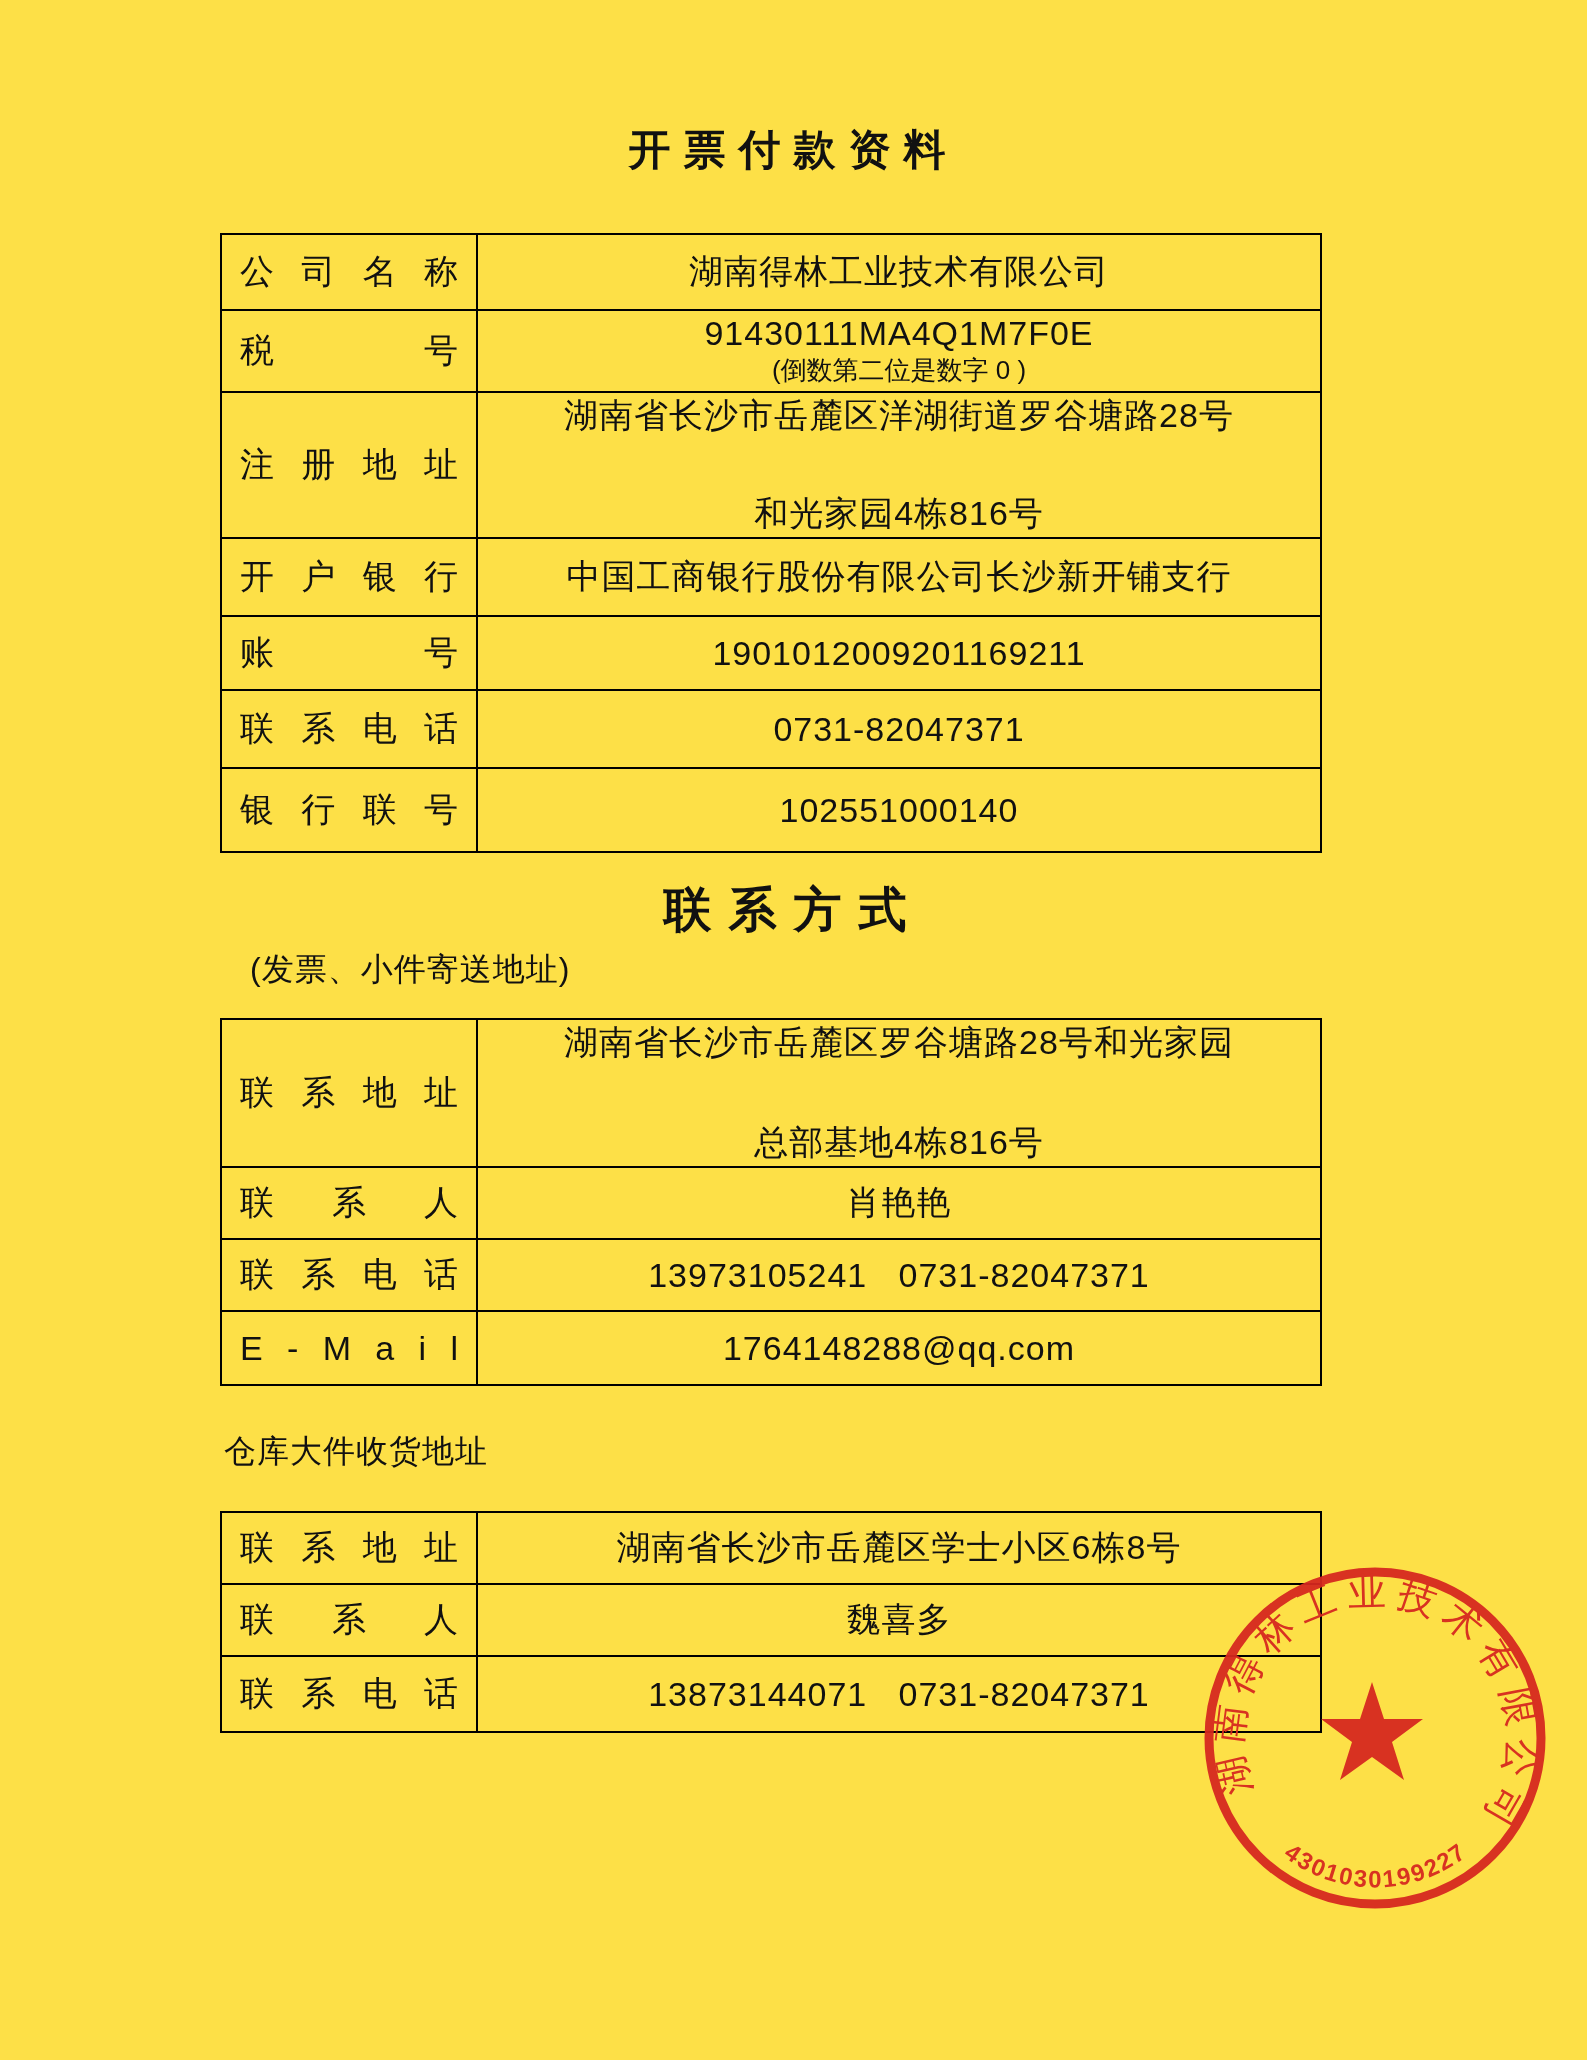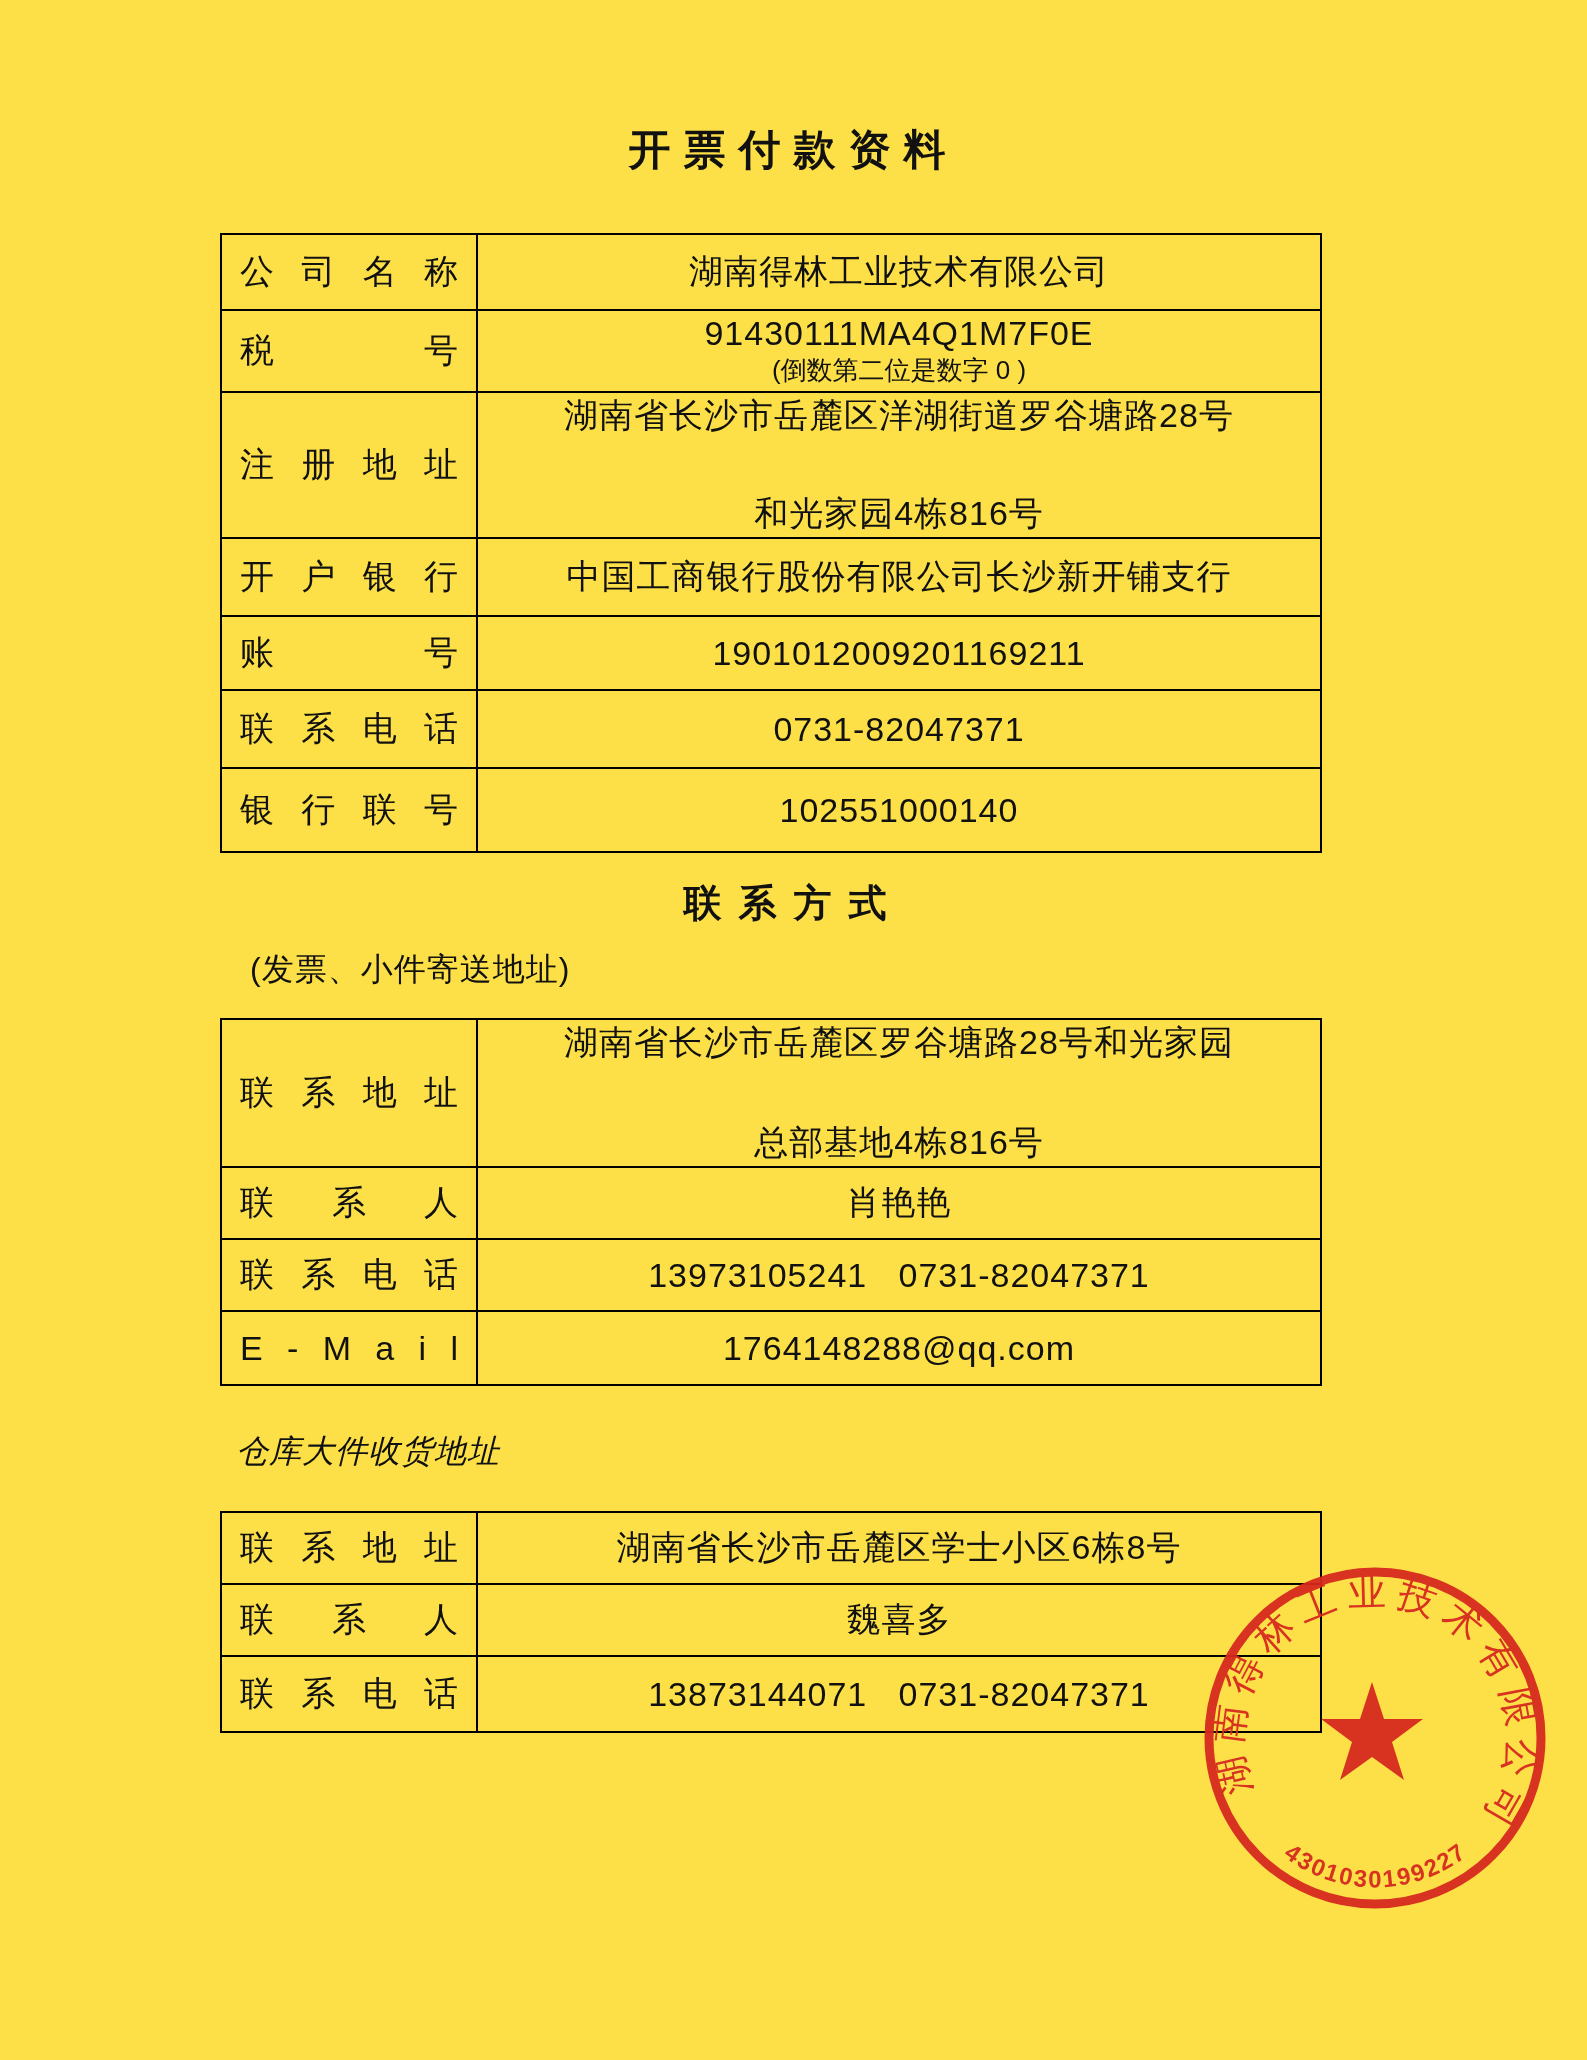--- a/index.html
+++ b/index.html
@@ -11,21 +11,21 @@
     color:#111;
     overflow:hidden;
   }
   .doc-title{
     position:absolute;left:0;top:122px;width:100%;
     text-align:center;font-size:42px;font-weight:bold;
     letter-spacing:13px;color:#111;
   }
   .section-title{
     position:absolute;left:0;top:878px;width:100%;
-    text-align:center;font-size:38px;font-weight:bold;
+    text-align:center;font-size:48px;font-weight:bold;
     letter-spacing:17px;color:#111;
   }
   .sub-note{
     position:absolute;font-size:32px;color:#111;letter-spacing:1px;
   }
   .tbl{
     position:absolute;left:220px;width:1102px;
     border:2px solid #000;box-sizing:border-box;
     background:transparent;
   }
@@ -167,21 +167,21 @@
     <div class="row" style="height:72px;">
       <div class="cell-label">
           <span>E - M a i l</span>
         </div>
       <div class="cell-value">
           <span class="v">1764148288@qq.com</span>
         </div>
     </div>
   </div>
 
-  <div class="sub-note" style="left:236px;top:1430px;font-style:italic;">仓库大件收货地址</div>
+  <div class="sub-note" style="left:224px;top:1430px;">仓库大件收货地址</div>
 
   <div class="tbl" style="top:1511px;">
     <div class="row" style="height:72px;">
       <div class="cell-label">
           <span>联 系 地 址</span>
         </div>
       <div class="cell-value">
           <span class="v">湖南省长沙市岳麓区学士小区6栋8号</span>
         </div>
     </div>

